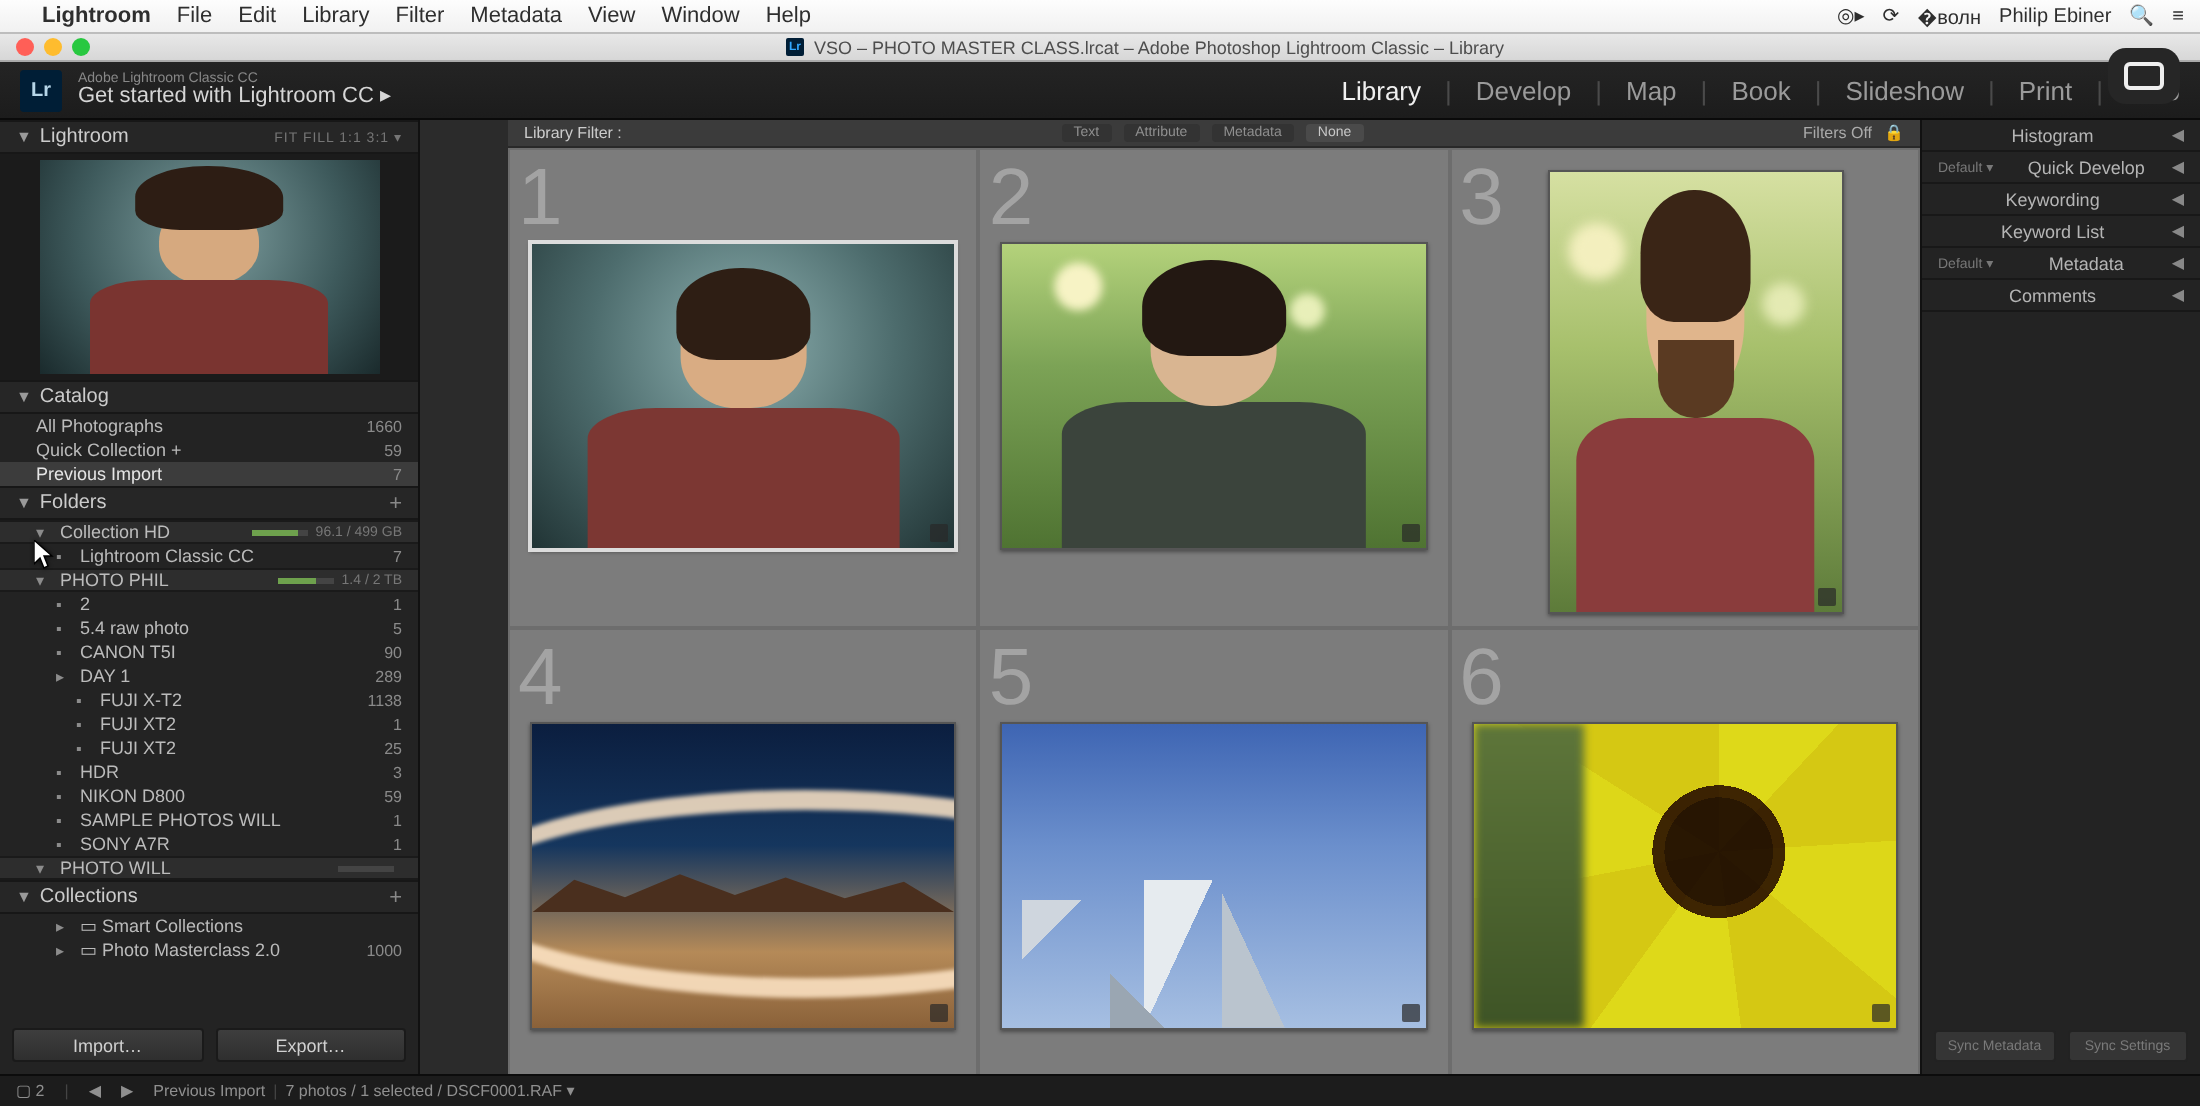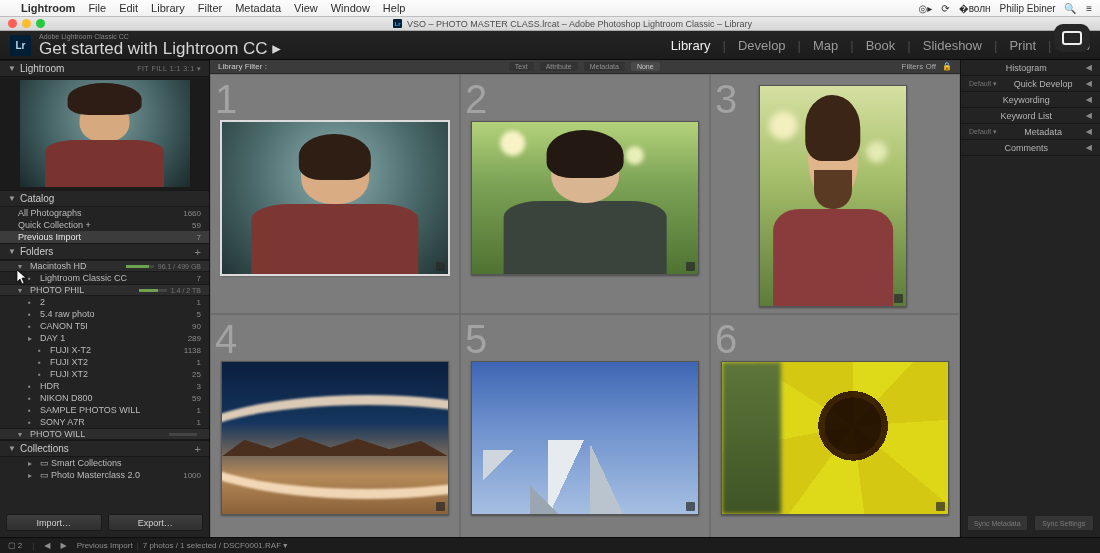--- a/index.html
+++ b/index.html
@@ -18,29 +18,29 @@
   .tl-red { background: #ff5f57; } .tl-yellow { background: #febc2e; } .tl-green { background: #28c840; }
   .titlebar .title { margin: 0 auto; display: flex; align-items: center; gap: 5px; }
   .titlebar .title .ps-icon { width: 9px; height: 9px; background: #001e36; display: inline-flex; align-items: center; justify-content: center; color: #31a8ff; font-size: 6px; font-weight: 700; border-radius: 1px; }
 
   
   .lr-header { height: 29px; background: linear-gradient(#242424,#1c1c1c); border-bottom: 1px solid #0a0a0a; display: flex; align-items: center; padding: 0 10px; }
   .lr-logo { display: flex; align-items: center; gap: 8px; }
   .lr-mark { width: 21px; height: 21px; background: #001e36; color: #b6d6e8; font-size: 10px; font-weight: 600; display: inline-flex; align-items: center; justify-content: center; border-radius: 2px; }
   .lr-head-text { line-height: 1; }
   .lr-head-text .small { font-size: 7px; color: #888; }
-  .lr-head-text .big { font-size: 17px; color: #d6d6d6; }
+  .lr-head-text .big { font-size: 11px; color: #d6d6d6; }
   .modules { margin-left: auto; display: flex; gap: 12px; font-size: 13px; color: #9a9a9a; align-items: center; }
   .modules span.sep { color: #4a4a4a; }
   .modules .active { color: #efefef; font-weight: 500; }
 
   
   .lr-body { display: flex; height: 477px; background: #2b2b2b; }
   .lp { width: 210px; background: #232323; display: flex; flex-direction: column; border-right: 1px solid #111; overflow: hidden; }
-  .center { flex: 1; background: #22c55e; display: flex; flex-direction: column; }
+  .center { flex: 1; background: #22c55e; display: flex; flex-direction: column; margin-left: 44px; }
   .rp { width: 140px; background: #232323; border-left: 1px solid #111; display: flex; flex-direction: column; }
 
   
   .panel-head { height: 17px; background: #262626; color: #ccc; font-size: 10px; display: flex; align-items: center; padding: 0 8px; border-top: 1px solid #171717; border-bottom: 1px solid #171717; cursor: default; }
   .panel-head .caret { font-size: 8px; margin-right: 4px; color: #999; }
   .panel-head .plus { margin-left: auto; font-size: 11px; color: #888; }
   .panel-head .right { margin-left: auto; font-size: 7px; color: #757575; letter-spacing: 0.5px; }
 
   
   .nav-prev { height: 113px; background: #1b1b1b; display: flex; align-items: center; justify-content: center; }
@@ -249,21 +249,21 @@
       </div>
 
     <div class="panel-head">
       <span class="caret">▼</span>
       <span>Folders</span>
       <span class="plus">+</span>
     </div>
     <div class="tree folders-area" id="folders-tree">
         <div class="row vol indent-1">
           <span class="icon">▾</span>
-          <span>Macintosh HD</span>
+          <span>Collection HD</span>
           <span class="volbar">
             <span class="volmeter">
               <i style="width:82%"></i>
             </span>
             <span>96.1 / 499 GB</span>
           </span>
         </div>
         <div class="row indent-2">
           <span class="icon">▪</span>
           <span>Lightroom Classic CC</span>

